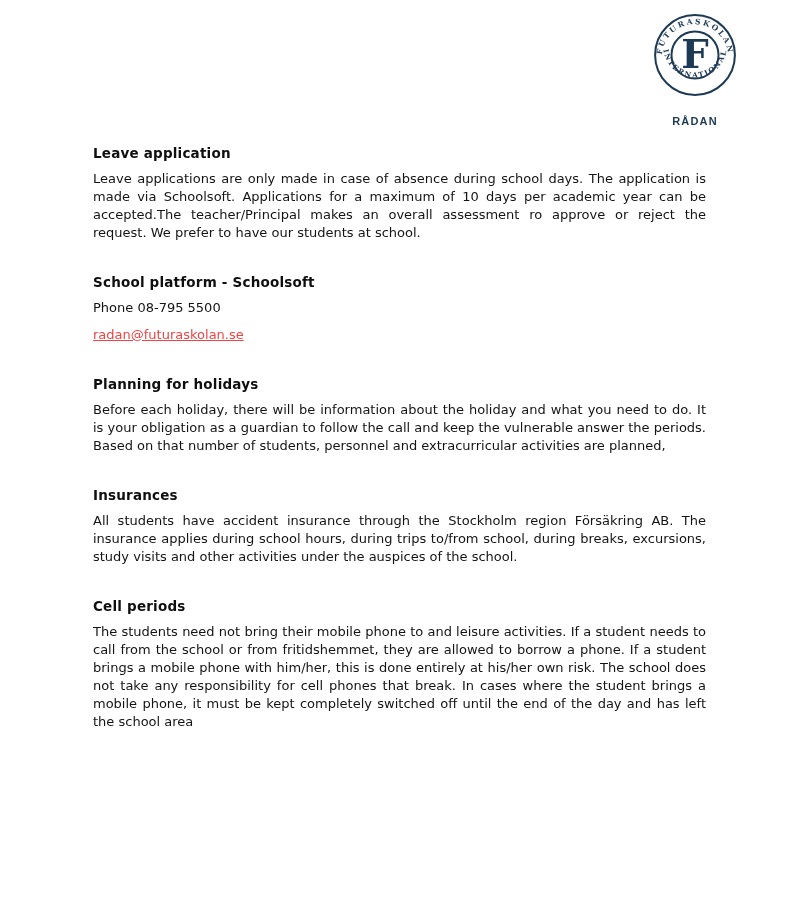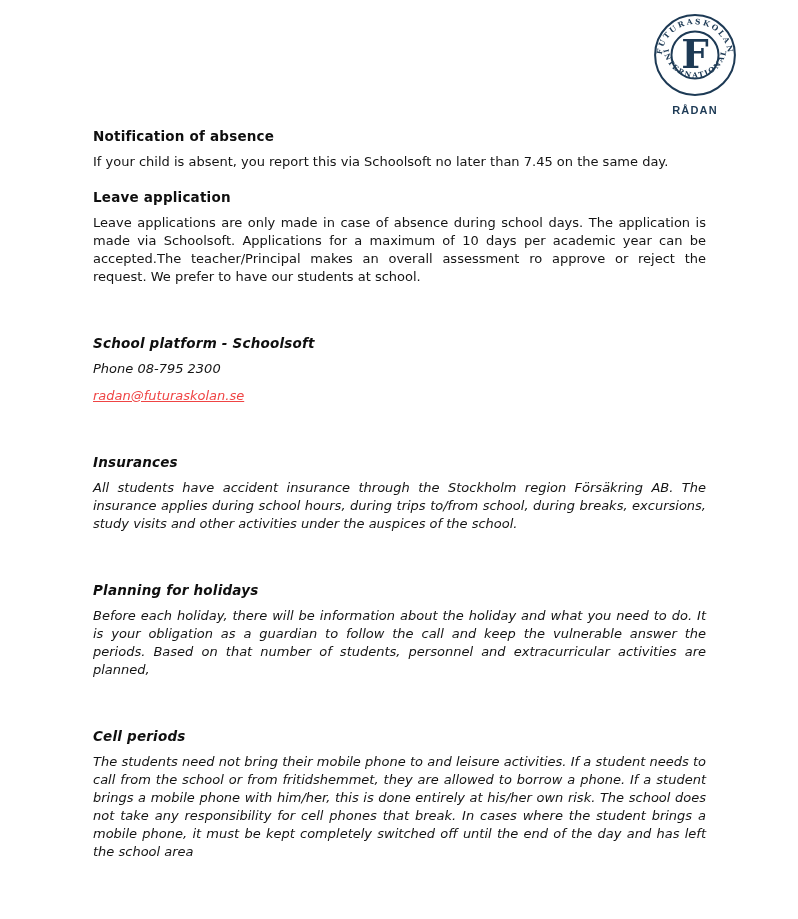--- a/index.html
+++ b/index.html
@@ -16,21 +16,21 @@
   
   .logo {
     position: absolute;
     left: 644px;
     top: 13px;
     width: 102px;
     text-align: center;
   }
   .logo svg { display: block; margin: 0 auto; }
   .logo-caption {
-    margin-top: 7px;
+    margin-top: 18px;
     font-size: 11px;
     font-weight: 700;
     letter-spacing: 1.2px;
     color: #1d3a55;
     font-family: "Liberation Sans", sans-serif;
   }
 
   
   .content {
     position: absolute;
@@ -47,21 +47,21 @@
     color: #0f0f0f;
   }
   p {
     font-size: 13px;
     line-height: 18px;
     margin: 8px 0 0 0;
     text-align: justify;
     color: #141414;
   }
   section.sec-small { margin-top: 17px; }
-  section.sec-large { margin-top: 48px; font-style: italic; }
+  section.sec-large { margin-top: 31px; }
   .email-link {
     display: inline-block;
     margin-top: 9px;
     font-size: 13px;
     line-height: 18px;
     color: #ef4444;
     text-decoration: underline;
     cursor: pointer;
   }
 </style>
@@ -82,44 +82,40 @@
     <text font-family="DejaVu Serif, Liberation Serif, serif" font-size="8.6" font-weight="700" fill="#1d3a55" letter-spacing="1.9" text-anchor="middle">
       <textPath href="#arcBottom" startOffset="50%">INTERNATIONAL</textPath>
     </text>
     <text x="50" y="66" font-family="DejaVu Serif, Liberation Serif, serif" font-size="46" font-weight="700" fill="#1d3a55" text-anchor="middle">F</text>
   </svg>
   <div class="logo-caption">RÅDAN</div>
 </div>
 
 <div class="content">
 
-  <section>
-    <h2>Notification of absence</h2>
-    <p>If your child is absent, you report this via Schoolsoft no later than 7.45 on the same day.</p>
-  </section>
 
   <section class="sec-small">
     <h2>Leave application</h2>
     <p>Leave applications are only made in case of absence during school days. The application is made via Schoolsoft. Applications for a maximum of 10 days per academic year can be accepted.The teacher/Principal makes an overall assessment ro approve or reject the request. We prefer to have our students at school.</p>
   </section>
 
   <section class="sec-large">
     <h2>School platform - Schoolsoft</h2>
-    <p>Phone 08-795 2300</p>
+    <p>Phone 08-795 5500</p>
     <a class="email-link">radan@futuraskolan.se</a>
+  </section>
+
+  <section class="sec-large">
+    <h2>Planning for holidays</h2>
+    <p>Before each holiday, there will be information about the holiday and what you need to do. It is your obligation as a guardian to follow the call and keep the vulnerable answer the periods. Based on that number of students, personnel and extracurricular activities are planned,</p>
   </section>
 
   <section class="sec-large">
     <h2>Insurances</h2>
     <p>All students have accident insurance through the Stockholm region Försäkring AB. The insurance applies during school hours, during trips to/from school, during breaks, excursions, study visits and other activities under the auspices of the school.</p>
-  </section>
-
-  <section class="sec-large">
-    <h2>Planning for holidays</h2>
-    <p>Before each holiday, there will be information about the holiday and what you need to do. It is your obligation as a guardian to follow the call and keep the vulnerable answer the periods. Based on that number of students, personnel and extracurricular activities are planned,</p>
   </section>
 
   <section class="sec-large">
     <h2>Cell periods</h2>
     <p>The students need not bring their mobile phone to and leisure activities. If a student needs to call from the school or from fritidshemmet, they are allowed to borrow a phone. If a student brings a mobile phone with him/her, this is done entirely at his/her own risk. The school does not take any responsibility for cell phones that break. In cases where the student brings a mobile phone, it must be kept completely switched off until the end of the day and has left the school area</p>
   </section>
 
 </div>
 
 </body></html>

